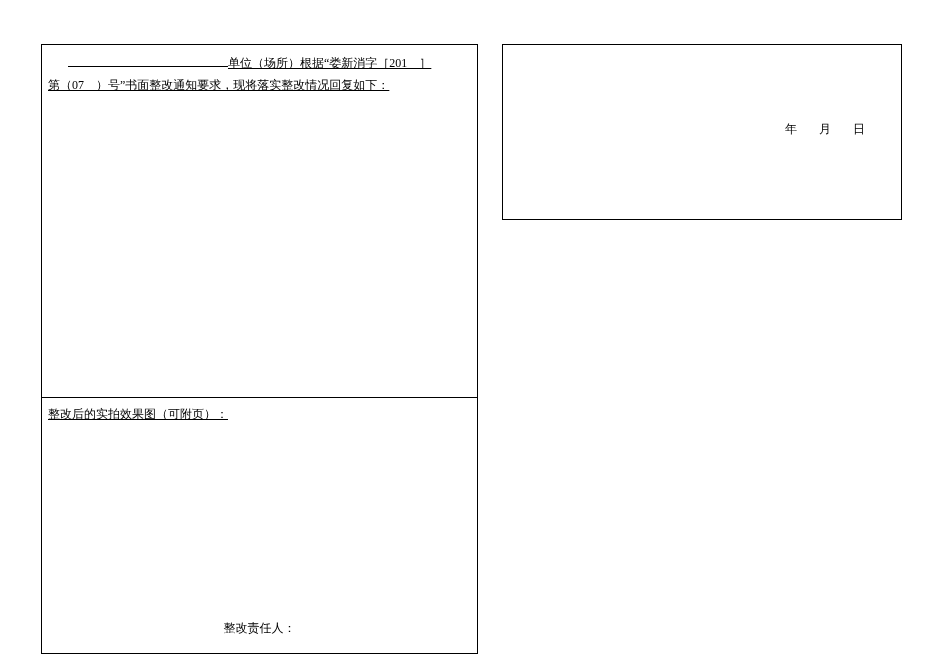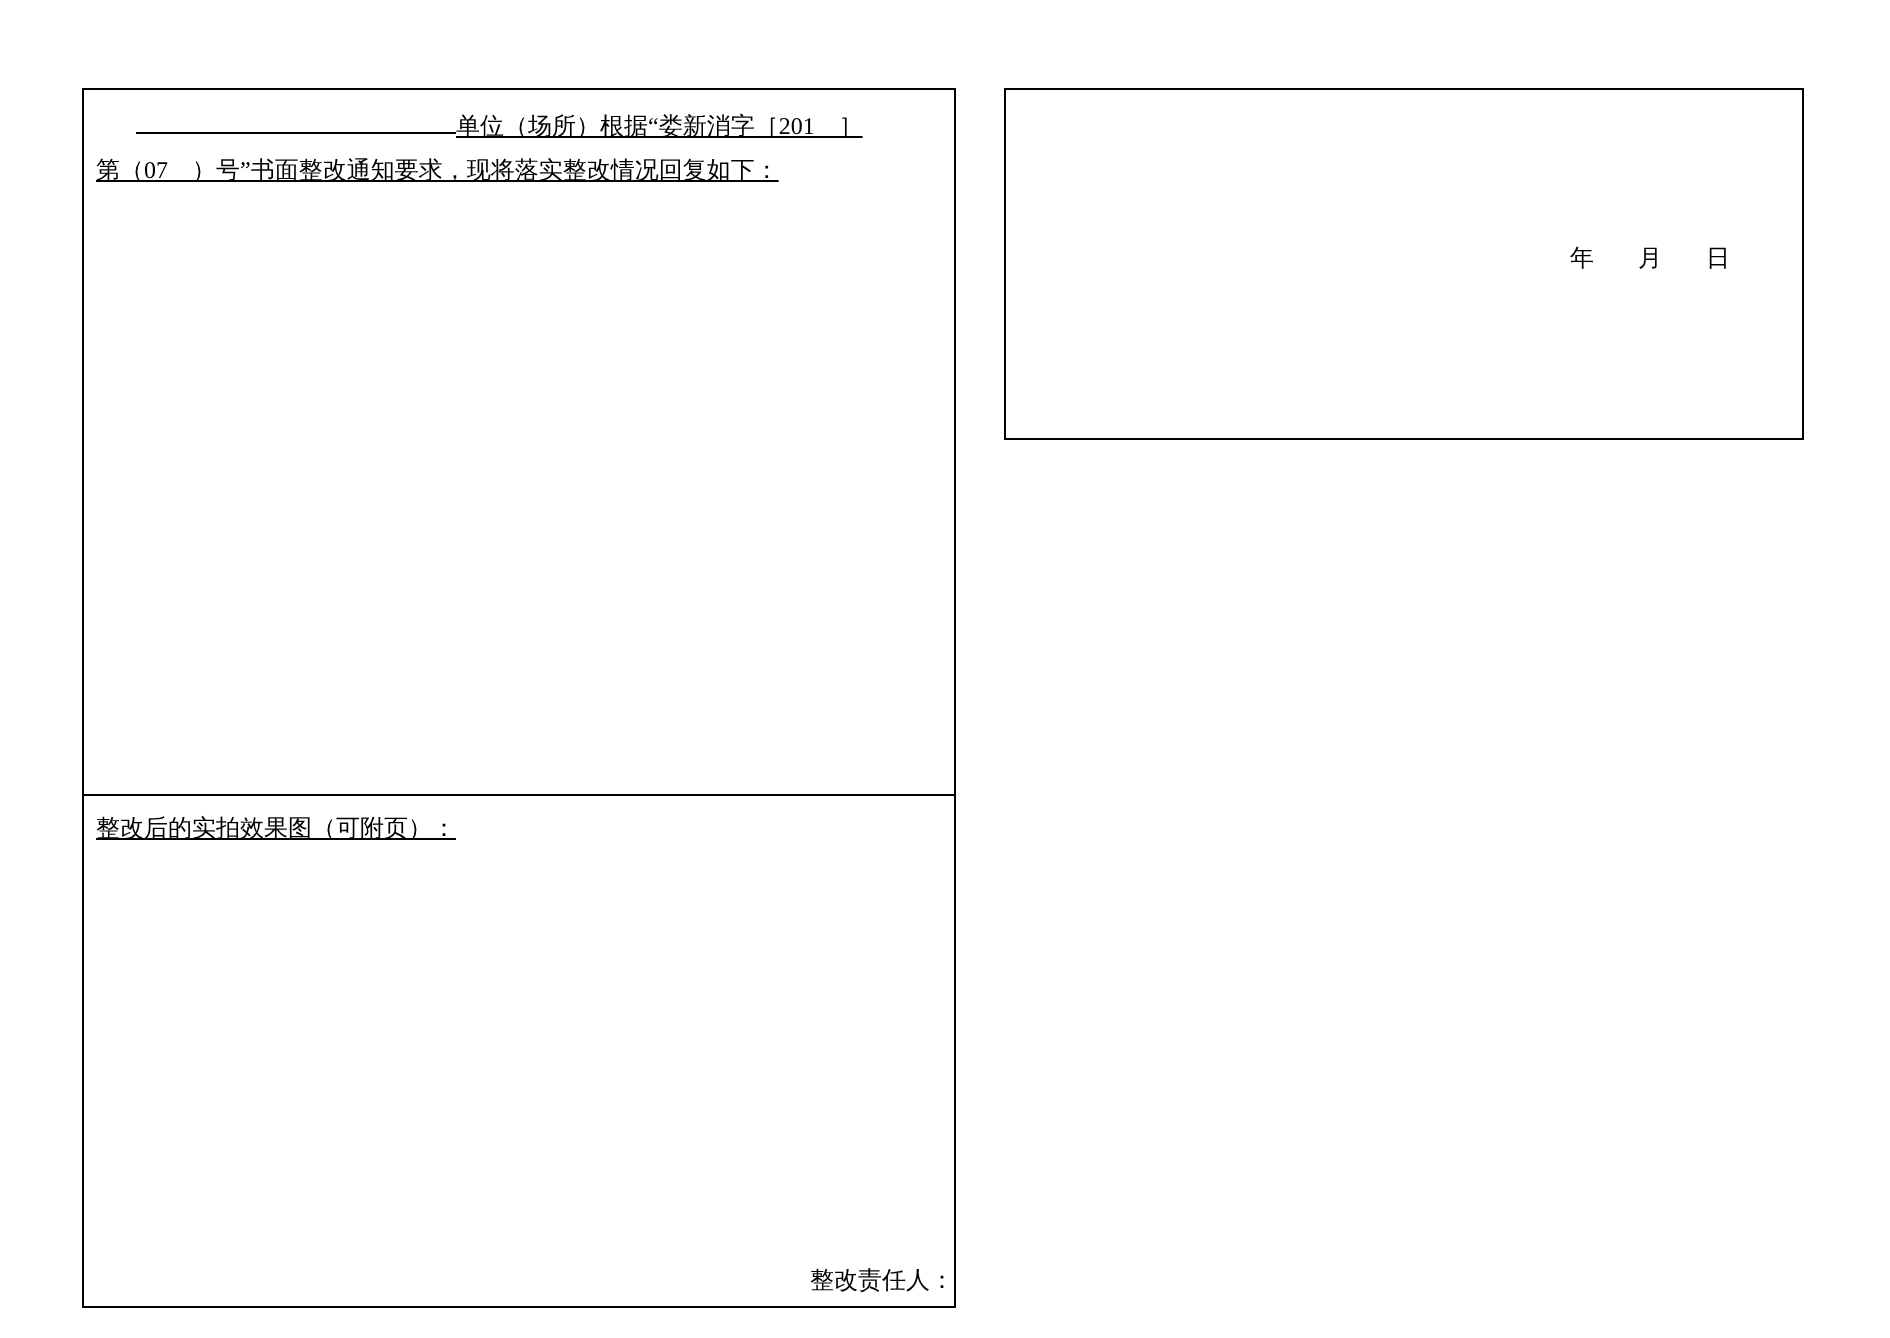--- a/index.html
+++ b/index.html
@@ -31,24 +31,24 @@
       margin-left: 20px;
     }
     .left-bottom-cell {
       width: 100%;
       height: calc(100% - 353px);
       position: relative;
       padding: 8px 6px;
     }
     .responsible {
       position: absolute;
-      bottom: 4px;
+      bottom: 16px;
       width: 100%;
       left: 0;
-      text-align: right;
+      text-align: center;
     }
 
     
     .right-box {
       position: absolute;
       left: 502px;
       top: 44px;
       width: 400px;
       height: 176px;
       border: 1px solid #000;

